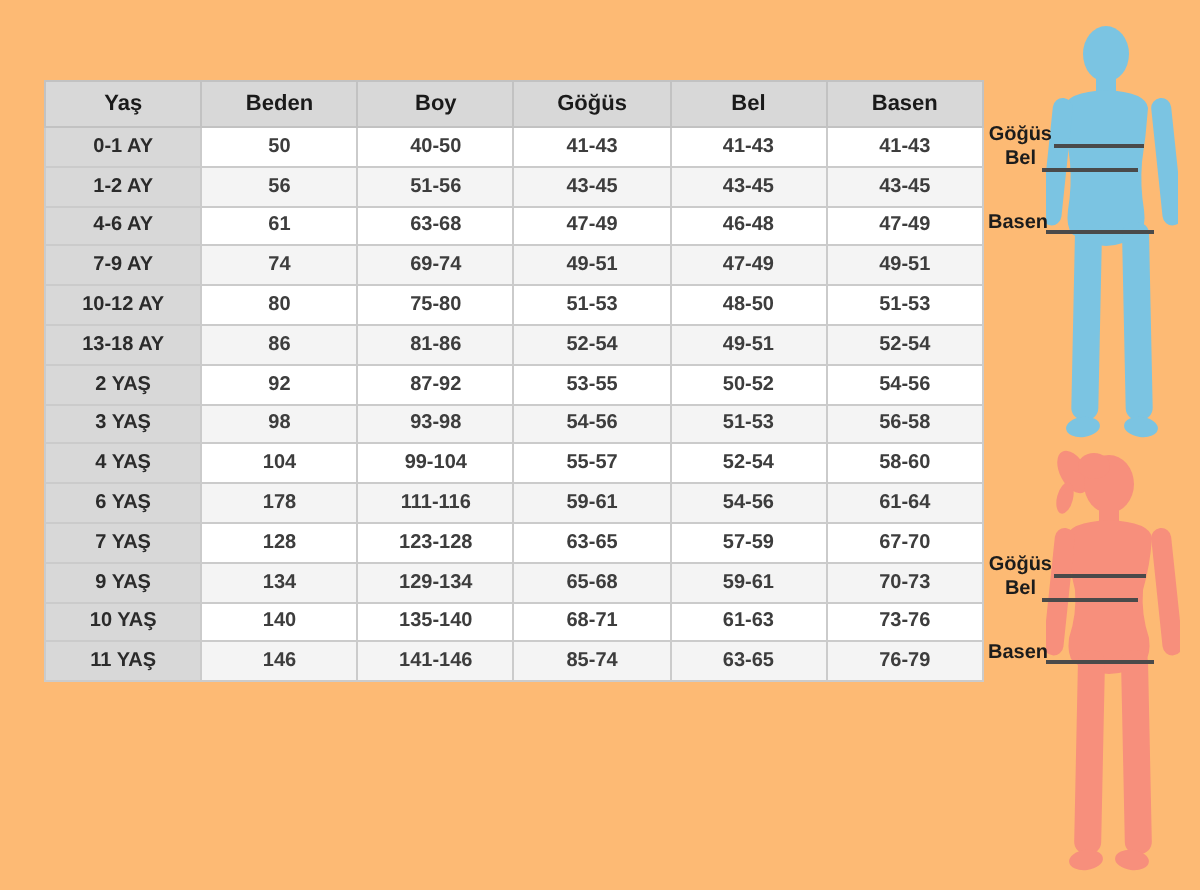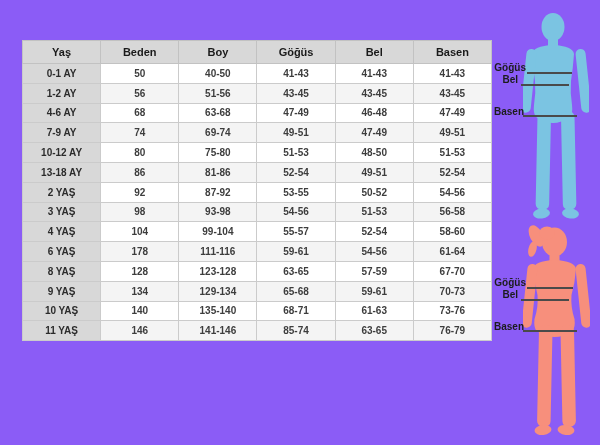--- a/index.html
+++ b/index.html
@@ -1,16 +1,16 @@
 <!DOCTYPE html>
 <html><head>
 <meta charset="utf-8">
 <style>
   html,body{margin:0;padding:0;background:#fff;}
-  .screen{position:relative;width:600px;height:445px;background:#8b5cf6;overflow:hidden;
+  .screen{position:relative;width:600px;height:445px;background:#fdba74;overflow:hidden;
           font-family:"Liberation Sans",sans-serif;}
 
   
   table.size-table{position:absolute;left:22px;top:40px;width:470px;
         border-collapse:collapse;table-layout:fixed;
         font-family:"Liberation Sans",sans-serif;}
   .size-table th{height:22px;font-size:11px;font-weight:bold;color:#1a1a1a;
         background:#d8d8d8;border:1px solid #c2c2c2;border-left-color:#e7e7e7;
         text-align:center;padding:0;}
   .size-table th:first-child{border-left-color:#c2c2c2;}
@@ -71,21 +71,21 @@
         <tr>
           <td>1-2 AY</td>
           <td>56</td>
           <td>51-56</td>
           <td>43-45</td>
           <td>43-45</td>
           <td>43-45</td>
         </tr>
         <tr>
           <td>4-6 AY</td>
-          <td>68</td>
+          <td>61</td>
           <td>63-68</td>
           <td>47-49</td>
           <td>46-48</td>
           <td>47-49</td>
         </tr>
         <tr>
           <td>7-9 AY</td>
           <td>74</td>
           <td>69-74</td>
           <td>49-51</td>
@@ -134,21 +134,21 @@
         </tr>
         <tr>
           <td>6 YAŞ</td>
           <td>178</td>
           <td>111-116</td>
           <td>59-61</td>
           <td>54-56</td>
           <td>61-64</td>
         </tr>
         <tr>
-          <td>8 YAŞ</td>
+          <td>7 YAŞ</td>
           <td>128</td>
           <td>123-128</td>
           <td>63-65</td>
           <td>57-59</td>
           <td>67-70</td>
         </tr>
         <tr>
           <td>9 YAŞ</td>
           <td>134</td>
           <td>129-134</td>

